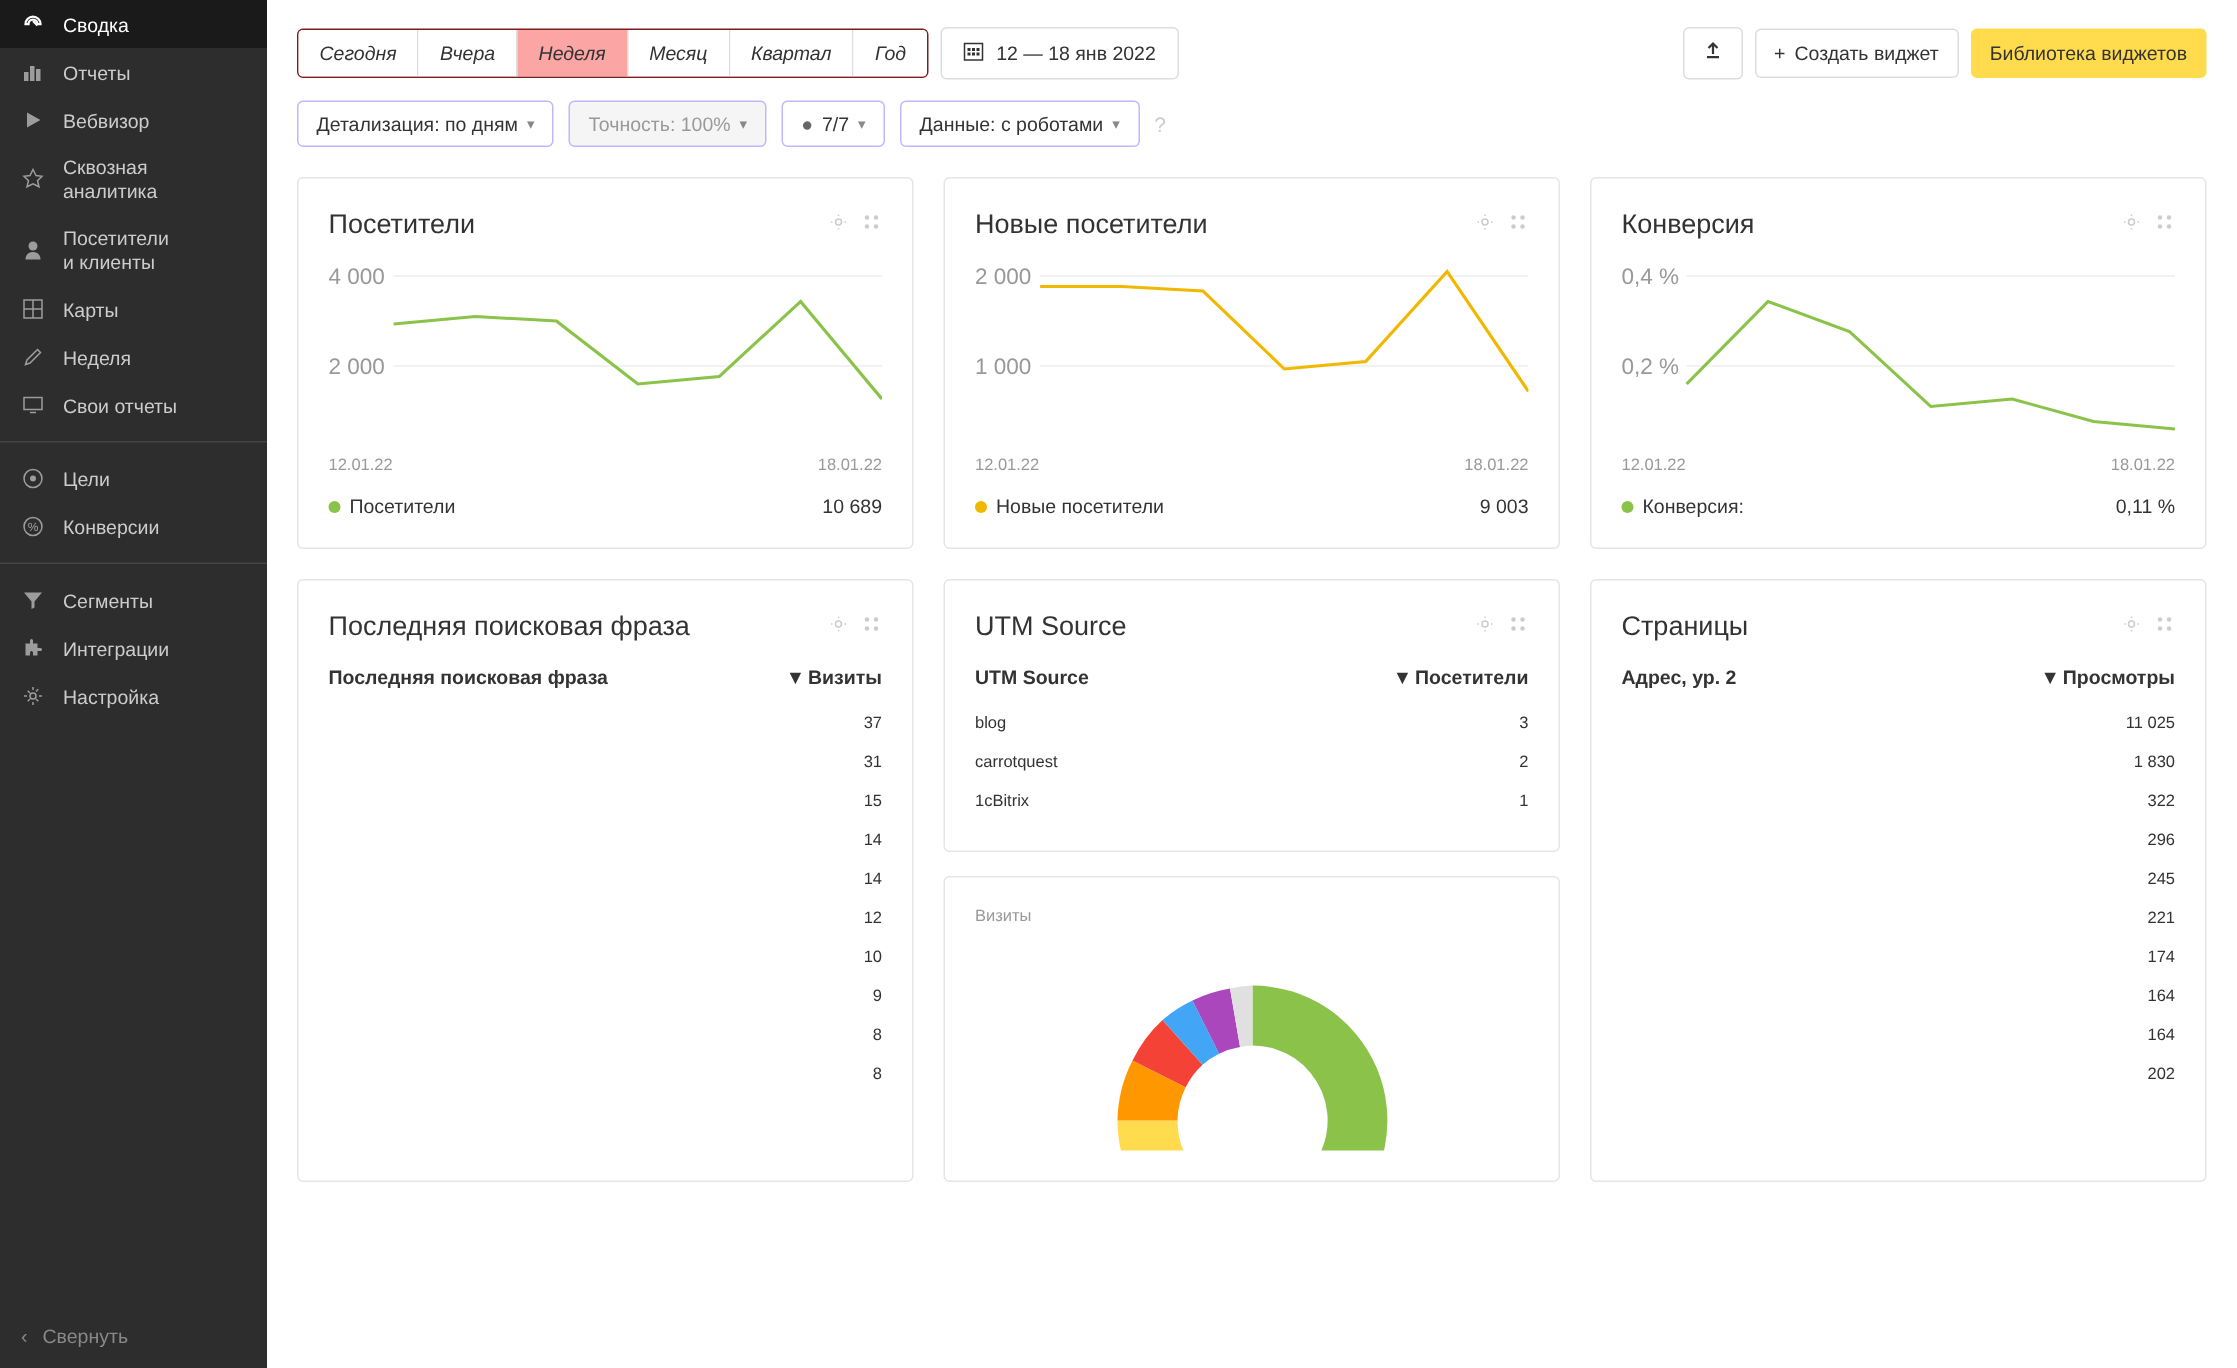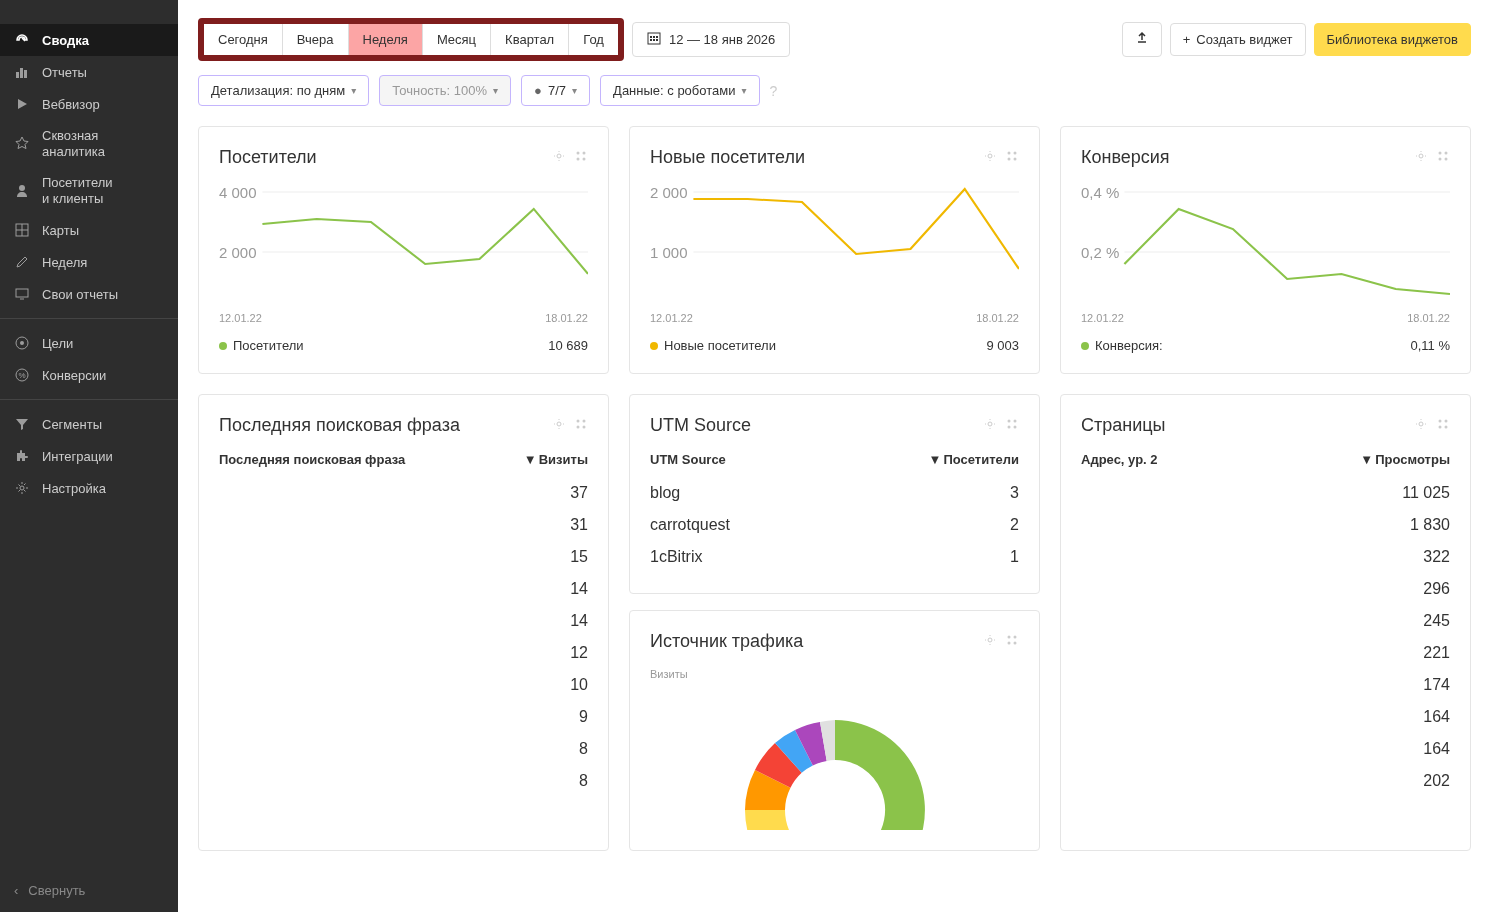--- a/index.html
+++ b/index.html
@@ -1,29 +1,29 @@
 <!DOCTYPE html>
 <html><head>
 <meta charset="utf-8">
 <style>
 * { margin: 0; padding: 0; box-sizing: border-box; }
 body { font-family: Arial, sans-serif; font-size: 13px; color: #333; background: #fff; width: 1491px; height: 912px; overflow: hidden; display: flex; }
 
 .sidebar { width: 178px; background: #2d2d2d; color: #ccc; display: flex; flex-direction: column; height: 100%; }
 .sidebar-item { display: flex; align-items: center; padding: 8px 14px; cursor: pointer; font-size: 13px; gap: 12px; min-height: 32px; }
-.sidebar-item.active { background: #1a1a1a; color: #fff; font-weight: bold; margin-top: 24px; }
+.sidebar-item.active { background: #1a1a1a; color: #fff; font-weight: normal; }
 .sidebar-icon { width: 16px; height: 16px; display: flex; align-items: center; justify-content: center; opacity: 0.7; }
 .sidebar-item.active .sidebar-icon { opacity: 1; }
 .sidebar-divider { height: 1px; background: #444; margin: 8px 0; }
 .sidebar-footer { margin-top: auto; padding: 14px; display: flex; align-items: center; gap: 10px; color: #888; cursor: pointer; }
 .sidebar-label-multi { line-height: 1.2; }
 
 .main { flex: 1; padding: 18px 20px; overflow-y: auto; }
 .toolbar { display: flex; align-items: center; gap: 8px; margin-bottom: 14px; }
-.period-tabs { display: flex; border: 6px solid #7f1d1d; border-radius: 4px; overflow: hidden; }
+.period-tabs { display: flex; border: 1px solid #7f1d1d; border-radius: 4px; overflow: hidden; font-style: italic; }
 .period-tab { padding: 8px 14px; border-right: 1px solid #ddd; cursor: pointer; background: #fff; font-size: 13px; }
 .period-tab:last-child { border-right: none; }
 .period-tab.active { background: #fca5a5; }
 .date-picker { display: flex; align-items: center; gap: 8px; border: 1px solid #ddd; border-radius: 4px; padding: 8px 14px; cursor: pointer; }
 .spacer { flex: 1; }
 .toolbar-btn { border: 1px solid #ddd; border-radius: 4px; padding: 8px 12px; cursor: pointer; background: #fff; display: flex; align-items: center; gap: 6px; }
 .toolbar-btn.primary { background: #ffdb4d; border-color: #ffdb4d; }
 
 .toolbar-row2 { display: flex; align-items: center; gap: 10px; margin-bottom: 20px; }
 .dropdown { border: 1px solid #c4b5fd; border-radius: 4px; padding: 7px 12px; cursor: pointer; display: flex; align-items: center; gap: 6px; background: #fff; }
@@ -40,21 +40,21 @@
 .chart-area { position: relative; height: 120px; margin-bottom: 8px; }
 .chart-ylabel { position: absolute; left: 0; font-size: 15px; color: #999; }
 .chart-svg { width: 100%; height: 100%; }
 .chart-xlabels { display: flex; justify-content: space-between; font-size: 11px; color: #999; margin-bottom: 14px; }
 .legend { display: flex; justify-content: space-between; align-items: center; }
 .legend-left { display: flex; align-items: center; gap: 6px; }
 .legend-dot { width: 8px; height: 8px; border-radius: 50%; }
 .legend-value { font-weight: normal; }
 
 .table-widget .table-header { display: flex; justify-content: space-between; font-weight: bold; padding-bottom: 10px; font-size: 13px; }
-.table-widget .table-row { display: flex; justify-content: space-between; padding: 7px 0; font-size: 16px; }
+.table-widget .table-row { display: flex; justify-content: space-between; padding: 7px 0; font-size: 11px; }
 .sort-indicator { margin-right: 2px; }
 
 .widget-subtitle { font-size: 11px; color: #999; margin-bottom: 10px; }
 .donut-wrap { display: flex; justify-content: center; padding-top: 10px; }
 
 .help-icon { color: #ccc; cursor: pointer; font-size: 14px; }
 </style>
 </head>
 <body>
 
@@ -193,21 +193,21 @@
     <div class="date-picker">
       <span><svg width="14" height="14" viewBox="0 0 14 14">
             <rect x="1" y="2" width="12" height="11" fill="none" stroke="#333"></rect>
             <rect x="3" y="5" width="2" height="2" fill="#333"></rect>
             <rect x="6" y="5" width="2" height="2" fill="#333"></rect>
             <rect x="9" y="5" width="2" height="2" fill="#333"></rect>
             <rect x="3" y="8" width="2" height="2" fill="#333"></rect>
             <rect x="6" y="8" width="2" height="2" fill="#333"></rect>
             <rect x="9" y="8" width="2" height="2" fill="#333"></rect>
           </svg></span>
-      <span>12 — 18 янв 2026</span>
+      <span>12 — 18 янв 2022</span>
     </div>
     <div class="spacer"></div>
     <div class="toolbar-btn">
       <span><svg width="14" height="14" viewBox="0 0 14 14">
             <path d="M7 2v7m-3-4l3-3 3 3M3 11h8" stroke="#333" fill="none" stroke-width="1.5"></path>
           </svg></span>
     </div>
     <div class="toolbar-btn">
       <span>+</span>
       <span>Создать виджет</span>
@@ -449,35 +449,20 @@
               <span>2</span>
             </div>
             <div class="table-row">
               <span>1cBitrix</span>
               <span>1</span>
             </div>
           </div>
       </div>
 
       <div class="widget">
-        <div class="widget-header">
-          <div class="widget-title">Источник трафика</div>
-          <div class="widget-actions">
-            <span class="widget-action"><svg width="14" height="14" viewBox="0 0 14 14">
-                  <circle cx="7" cy="7" r="2" fill="none" stroke="#ccc"></circle>
-                  <path d="M7 2v1m0 8v1m5-5h-1M3 7H2" stroke="#ccc"></path>
-                </svg></span>
-            <span class="widget-action"><svg width="14" height="14" viewBox="0 0 14 14">
-                  <circle cx="4" cy="4" r="1.5" fill="#ccc"></circle>
-                  <circle cx="10" cy="4" r="1.5" fill="#ccc"></circle>
-                  <circle cx="4" cy="10" r="1.5" fill="#ccc"></circle>
-                  <circle cx="10" cy="10" r="1.5" fill="#ccc"></circle>
-                </svg></span>
-          </div>
-        </div>
         <div class="widget-subtitle">Визиты</div>
         <div class="donut-wrap">
           <svg width="220" height="130" viewBox="0 0 220 130">
             <g transform="translate(110,110)">
               <path d="M0,-90 A90,90 0 0,1 63.6,63.6 L35.4,35.4 A50,50 0 0,0 0,-50 Z" fill="#8bc34a"></path>
               <path d="M-63.6,63.6 A90,90 0 0,1 -90,0 L-50,0 A50,50 0 0,0 -35.4,35.4 Z" fill="#ffdb4d"></path>
               <path d="M-90,0 A90,90 0 0,1 -80,-40 L-44.5,-22.2 A50,50 0 0,0 -50,0 Z" fill="#ff9800"></path>
               <path d="M-80,-40 A90,90 0 0,1 -60,-67 L-33.3,-37.2 A50,50 0 0,0 -44.5,-22.2 Z" fill="#f44336"></path>
               <path d="M-60,-67 A90,90 0 0,1 -40,-80 L-22.2,-44.5 A50,50 0 0,0 -33.3,-37.2 Z" fill="#42a5f5"></path>
               <path d="M-40,-80 A90,90 0 0,1 -15,-88 L-8.3,-49 A50,50 0 0,0 -22.2,-44.5 Z" fill="#ab47bc"></path>

